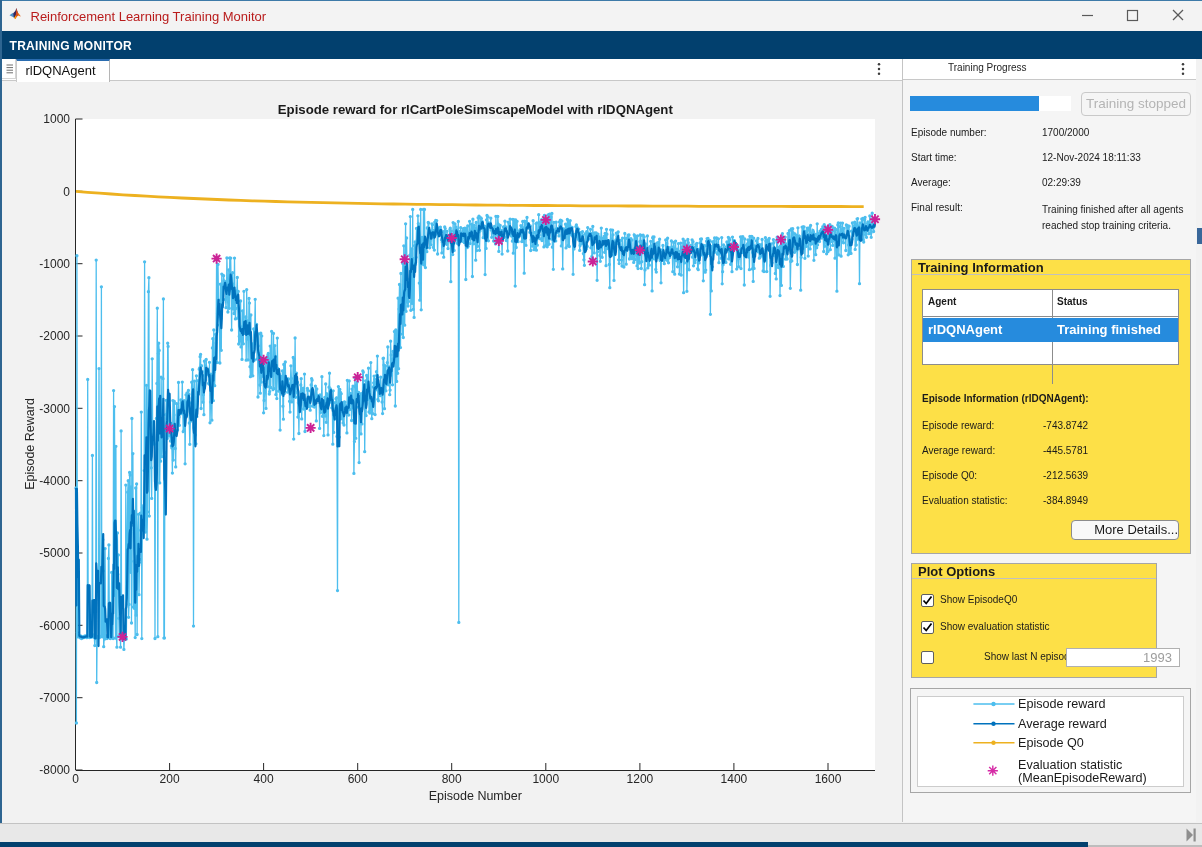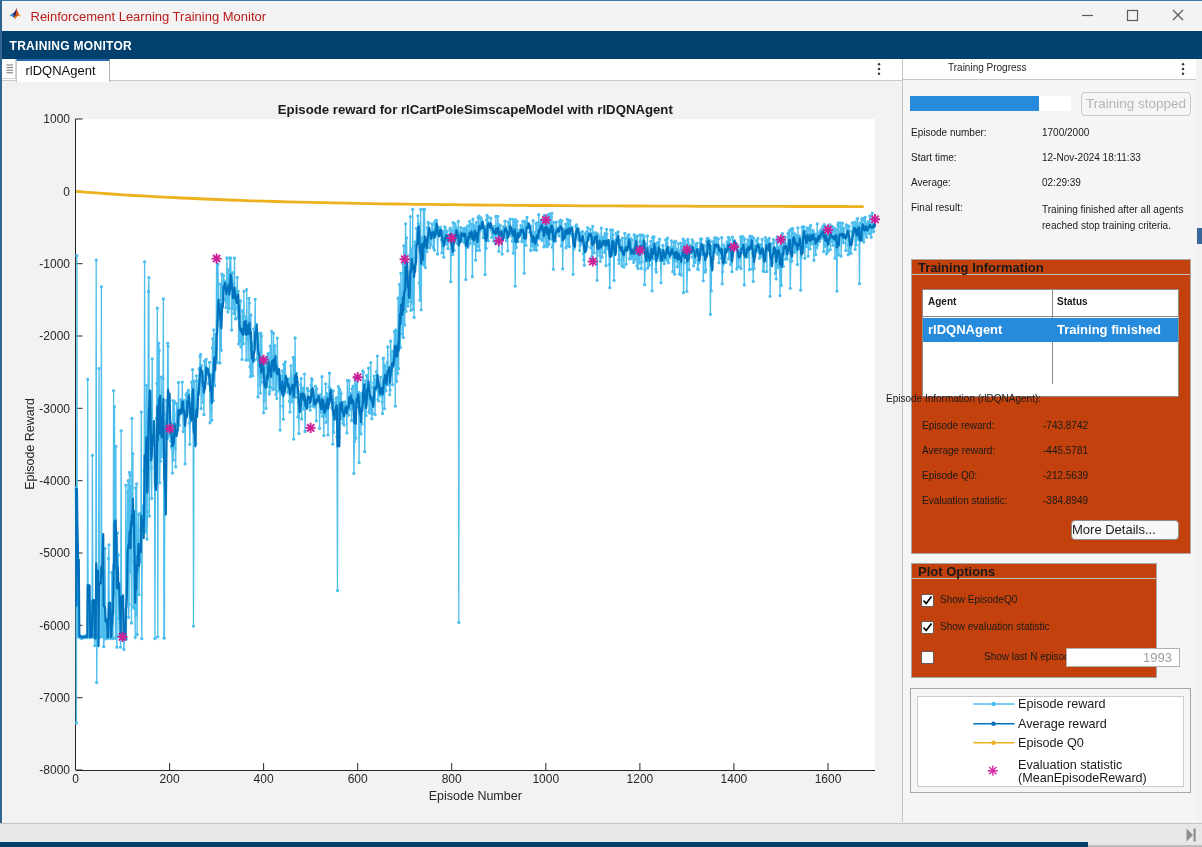--- a/index.html
+++ b/index.html
@@ -10,27 +10,27 @@
 .ts-label{left:9.5px;top:38.5px;font-size:12px;font-weight:bold;color:#fff;letter-spacing:.3px}
 .tabstrip{left:0;top:58.8px;width:902px;height:22.4px;background:#fff;border-bottom:1px solid #c8c8c8}
 .tab{left:16px;top:58.8px;width:93.5px;height:23.4px;background:#fff;border-left:1px solid #c9c9c9;border-right:1px solid #b5b5b5;border-top:2.4px solid #2a6cb0;font-size:13px;color:#111;text-align:left;padding-left:8.5px;line-height:20px}
 .leftedge{left:0;top:0;width:2px;height:842px;background:#2e6591}
 .divider{left:902px;top:58.8px;width:1px;height:763.2px;background:#c4c4c4}
 .panel{left:903px;top:58.8px;width:293px;height:763.2px;background:#f5f5f5}
 .pbar-track{left:910px;top:96px;width:161px;height:15px;background:#fff}
 .pbar-fill{left:910px;top:96px;width:129px;height:15px;background:#268bdd}
 .btn-stopped{left:1081px;top:92px;width:110px;height:24px;border:1px solid #c9c9c9;border-radius:4px;font-size:13.5px;color:#b4b4b4;text-align:center;line-height:22px}
 .lbl{font-size:10px;color:#1a1a1a}
-.section{border:1px solid #a6a6a6;background:#c2410c}
+.section{border:1px solid #a6a6a6;background:#fde047}
 .sec-h{font-size:13px;font-weight:bold;color:#1a1a1a;border-bottom:1px solid #c0c0c0;height:15px;line-height:15px;padding-left:6px}
-.tbl{left:922px;top:289px;width:257px;height:108px;background:#fff;border:1px solid #8c8c8c}
+.tbl{left:922px;top:289px;width:257px;height:76px;background:#fff;border:1px solid #8c8c8c}
 .tbl-hrow{height:27px;border-bottom:1px solid #8c8c8c}
 .tbl-col{position:absolute;left:129px;top:0;width:1px;height:94px;background:#8c8c8c}
 .hl-row{position:absolute;left:0;top:28px;width:255px;height:24px;background:#268bdd;color:#fff;font-weight:bold;font-size:13px}
-.btn{border:1px solid #8c8c8c;border-radius:4px;background:#f8f8f8;font-size:13px;color:#1a1a1a;text-align:left}
+.btn{border:1px solid #8c8c8c;border-radius:4px;background:#f8f8f8;font-size:13px;color:#1a1a1a;text-align:right}
 .cb{width:13px;height:13px;border:1.5px solid #5f5f5f;background:#fff;border-radius:2px}
 .ninput{left:1066px;top:648px;width:114px;height:19px;background:#fff;border:1px solid #b0b0b0;font-size:13px;color:#9d9d9d;text-align:right;line-height:17px;padding-right:7px}
 .legendbox{left:910px;top:687.5px;width:280.5px;height:105px;border:1px solid #a6a6a6;background:#f5f5f5}
 .legendin{left:917px;top:695.5px;width:267px;height:91px;border:1px solid #ccc;background:#fff}
 .statusbar{left:0;top:823px;width:1202px;height:19px;background:#e8e8e8;border-top:1px solid #c3c3c3}
 .bottomstrip{left:0;top:842px;width:1088px;height:5px;background:#02406e}
 .gutter{left:1196px;top:59px;width:6px;height:763px;background:#f2f2f2}
 .thumb{left:1197px;top:228px;width:5px;height:16px;background:#39679a}
 svg text{font-family:"Liberation Sans",sans-serif}
 </style></head><body>
@@ -185,21 +185,21 @@
 <div class="abs tbl">
 <div class="tbl-hrow"></div>
 <div class="tbl-col"></div>
 <div class="abs lbl" style="left:5px;top:6px;font-weight:bold">Agent</div>
 <div class="abs lbl" style="left:134px;top:6px;font-weight:bold">Status</div>
 <div class="hl-row">
 <span class="abs" style="left:5px;top:4px">rlDQNAgent</span>
 <span class="abs" style="left:134px;top:4px">Training finished</span>
 </div>
 </div>
-<div class="abs lbl" style="left:886px;top:393px;font-weight:normal">Episode Information (rlDQNAgent):</div>
+<div class="abs lbl" style="left:922px;top:393px;font-weight:bold">Episode Information (rlDQNAgent):</div>
 <div class="abs lbl" style="left:922px;top:420px">Episode reward:</div>
 <div class="abs lbl" style="left:1043px;top:420px">-743.8742</div>
 <div class="abs lbl" style="left:922px;top:445px">Average reward:</div>
 <div class="abs lbl" style="left:1043px;top:445px">-445.5781</div>
 <div class="abs lbl" style="left:922px;top:470px">Episode Q0:</div>
 <div class="abs lbl" style="left:1043px;top:470px">-212.5639</div>
 <div class="abs lbl" style="left:922px;top:495px">Evaluation statistic:</div>
 <div class="abs lbl" style="left:1043px;top:495px">-384.8949</div>
 <div class="abs btn" style="left:1071px;top:520px;width:108px;height:20px;line-height:18px">More Details...</div>
 

